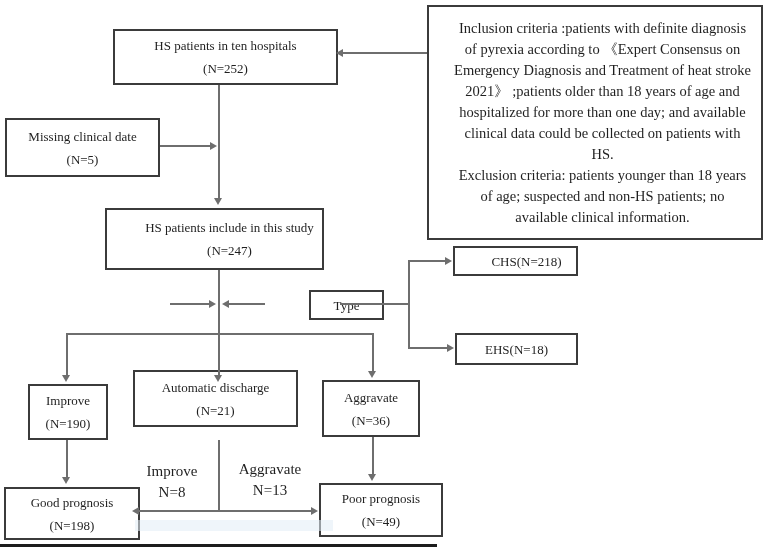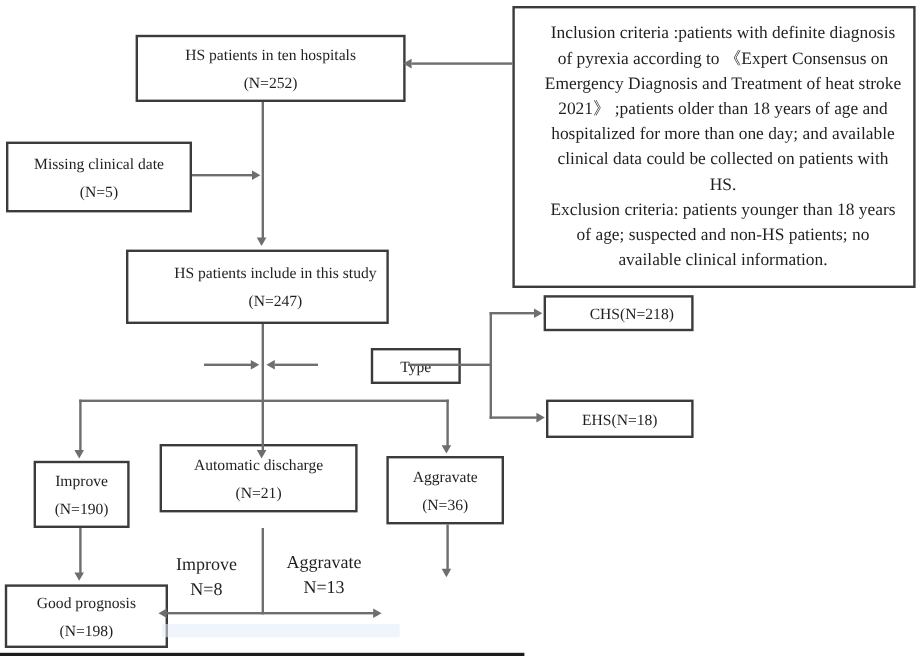--- a/index.html
+++ b/index.html
@@ -109,20 +109,22 @@
   <div class="box b-chs">CHS(N=218)</div>
   <div class="box b-ehs">EHS(N=18)</div>
   <div class="box b-improve">Improve
 (N=190)</div>
   <div class="box b-auto">Automatic discharge
 (N=21)</div>
   <div class="box b-aggravate">Aggravate
 (N=36)</div>
   <div class="box b-good">Good prognosis
 (N=198)</div>
+  <div class="box b-poor">Poor prognosis
+(N=49)</div>
 
   <div class="edge-label el-improve">Improve
 N=8</div>
   <div class="edge-label el-aggravate">Aggravate
 N=13</div>
 
   <div class="line l-crit-hosp"></div>
   <div class="arr arr-left a-crit-hosp"></div>
 
   <div class="line l-hosp-incl"></div>

